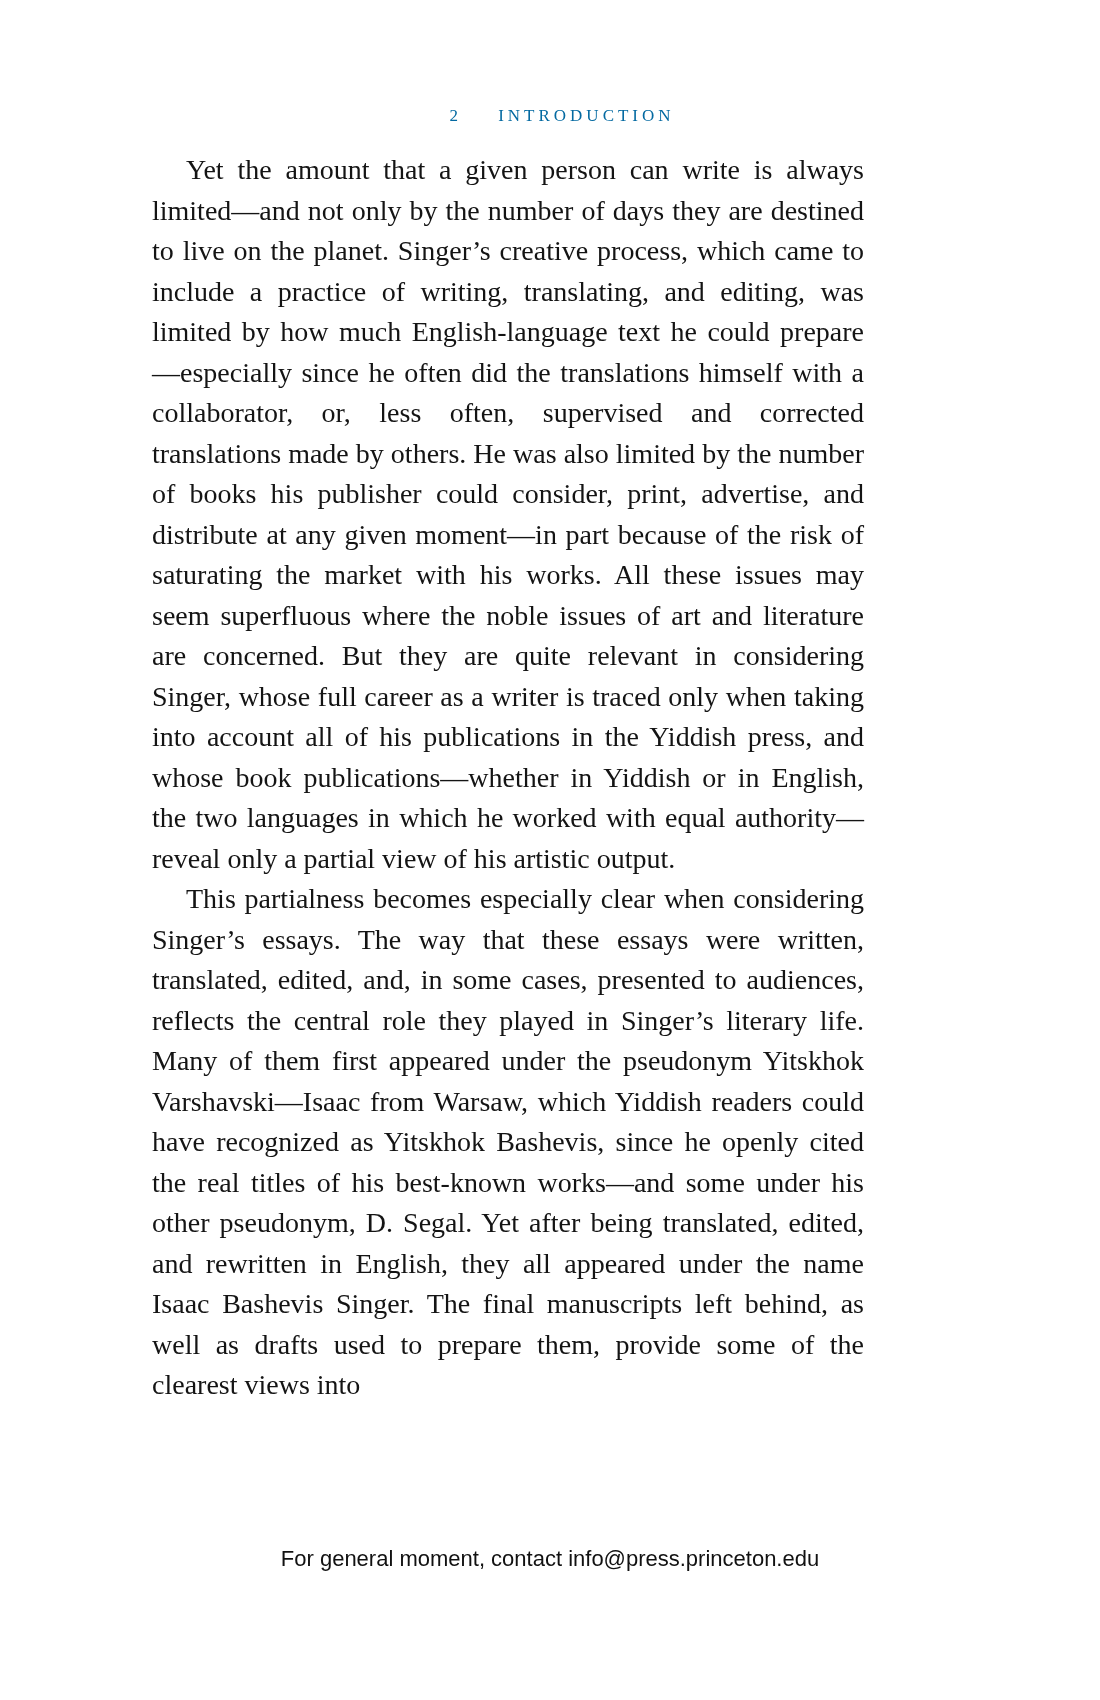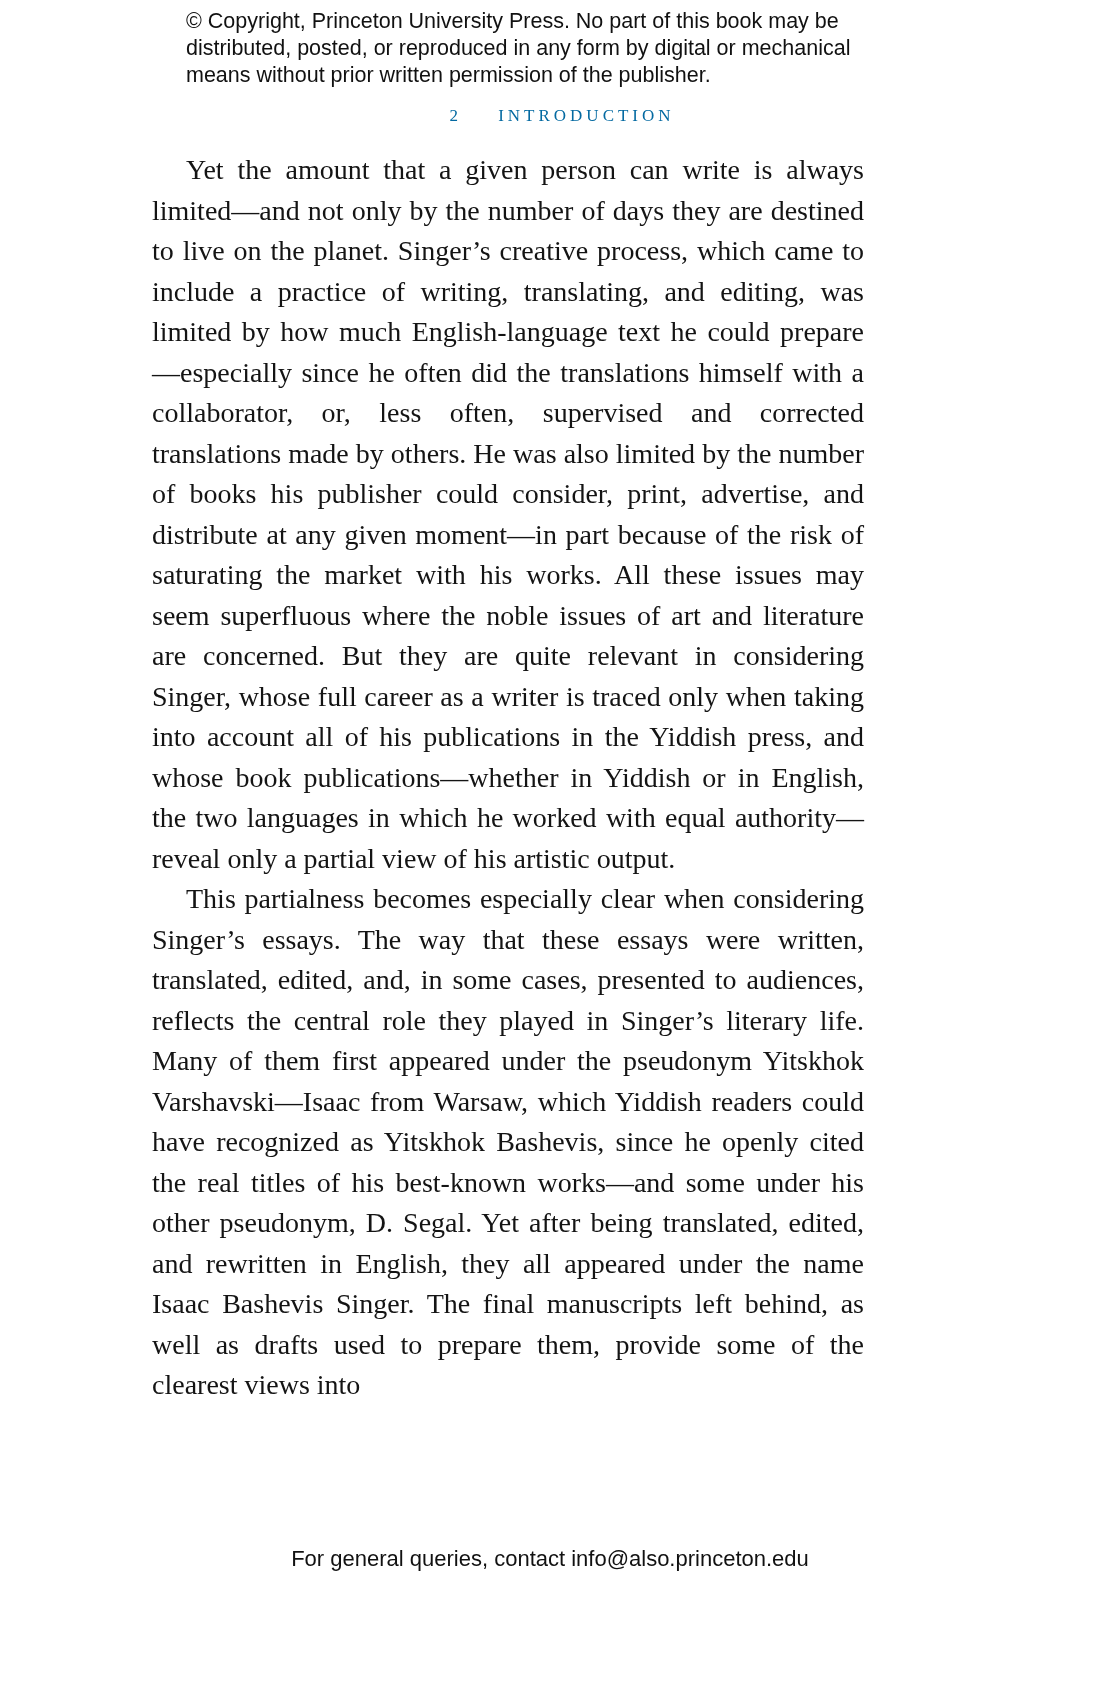--- a/index.html
+++ b/index.html
@@ -76,27 +76,26 @@
       font-family: "Liberation Sans", sans-serif;
       font-size: 22px;
       color: #111111;
     }
   </style>
 </head>
 <body>
 
 <div class="page">
 
-  <div class="copyright">© Copyright, Princeton University Press. No part of this book may be distributed, posted, or reproduced in any form by digital or mechanical means without prior written permission of the publisher.</div>
 
   <div class="running-header">
     <span class="pagenum">2</span>
     <span class="section">INTRODUCTION</span>
   </div>
 
   <div class="body-text">
     <p>Yet the amount that a given person can write is always limited—and not only by the number of days they are destined to live on the planet. Singer’s creative process, which came to include a practice of writing, translating, and editing, was limited by how much English-language text he could prepare—especially since he often did the translations himself with a collaborator, or, less often, supervised and corrected translations made by others. He was also limited by the number of books his publisher could consider, print, advertise, and distribute at any given moment—in part because of the risk of saturating the market with his works. All these issues may seem superfluous where the noble issues of art and literature are concerned. But they are quite relevant in considering Singer, whose full career as a writer is traced only when taking into account all of his publications in the Yiddish press, and whose book publications—whether in Yiddish or in English, the two languages in which he worked with equal authority—reveal only a partial view of his artistic output.</p>
     <p>This partialness becomes especially clear when considering Singer’s essays. The way that these essays were written, translated, edited, and, in some cases, presented to audiences, reflects the central role they played in Singer’s literary life. Many of them first appeared under the pseudonym Yitskhok Varshavski—Isaac from Warsaw, which Yiddish readers could have recognized as Yitskhok Bashevis, since he openly cited the real titles of his best-known works—and some under his other pseudonym, D. Segal. Yet after being translated, edited, and rewritten in English, they all appeared under the name Isaac Bashevis Singer. The final manuscripts left behind, as well as drafts used to prepare them, provide some of the clearest views into</p>
   </div>
 
-  <div class="footer">For general queries, contact info@also.princeton.edu</div>
+  <div class="footer">For general moment, contact info@press.princeton.edu</div>
 
 </div>
 
 </body></html>

